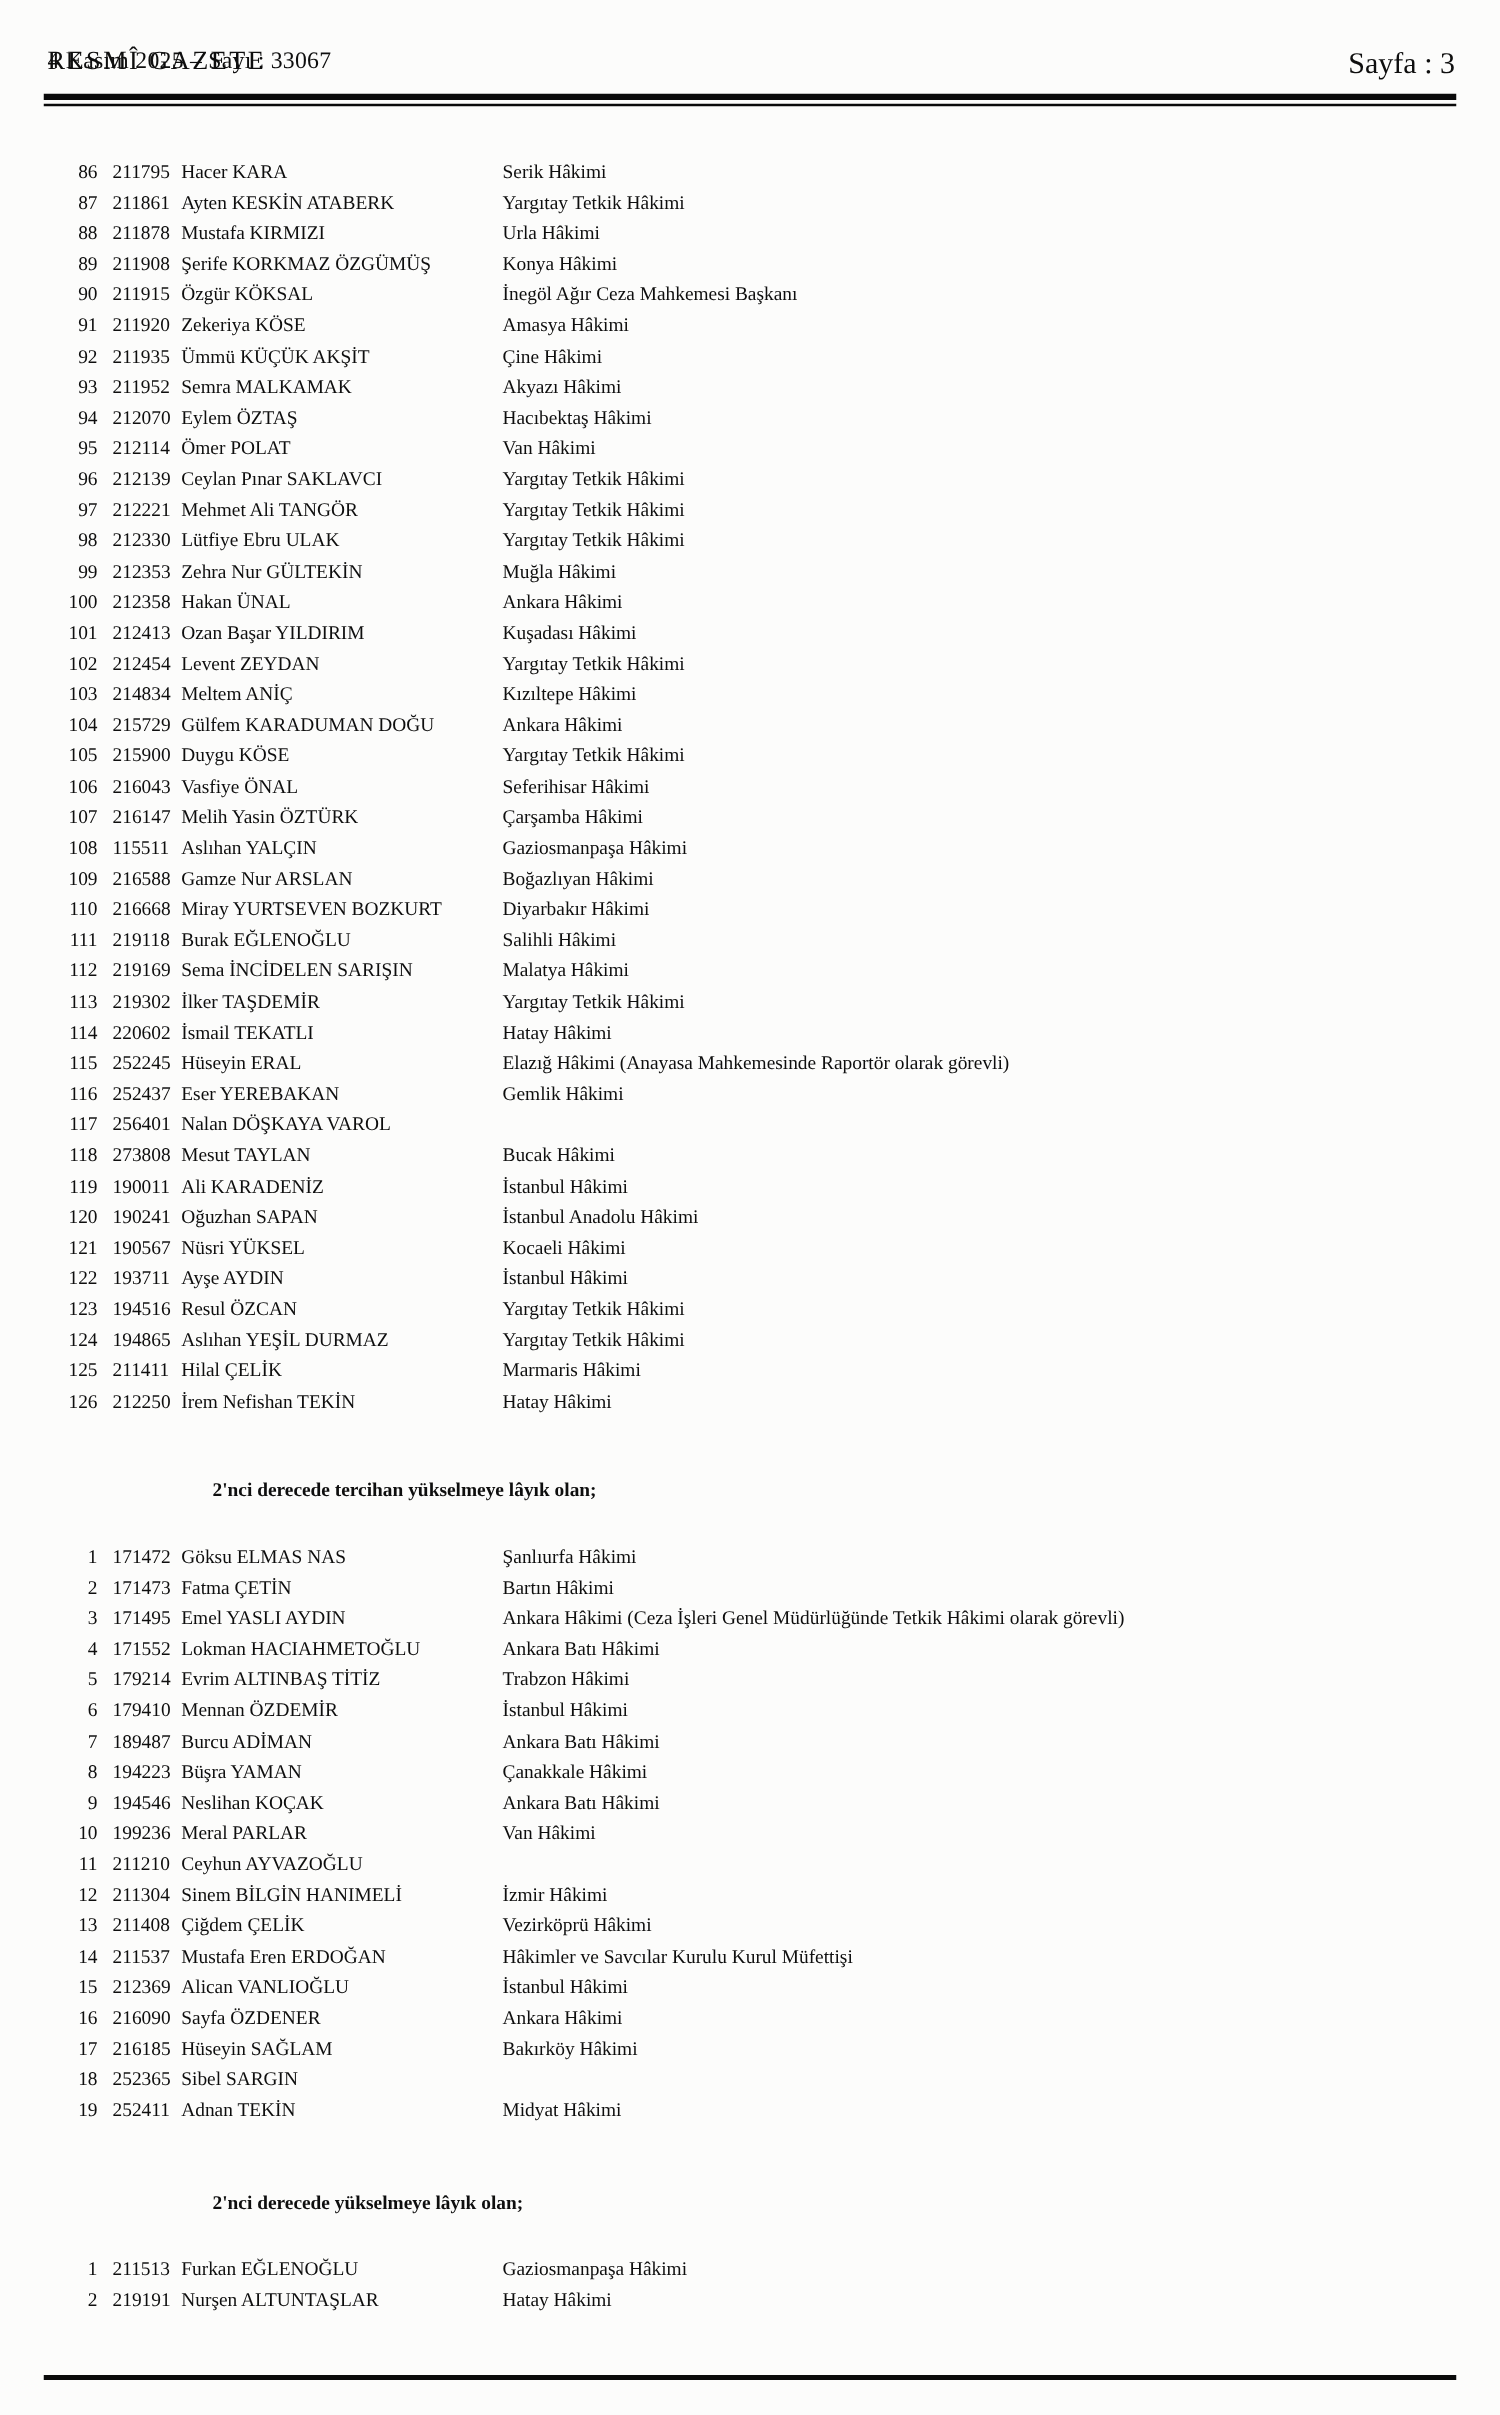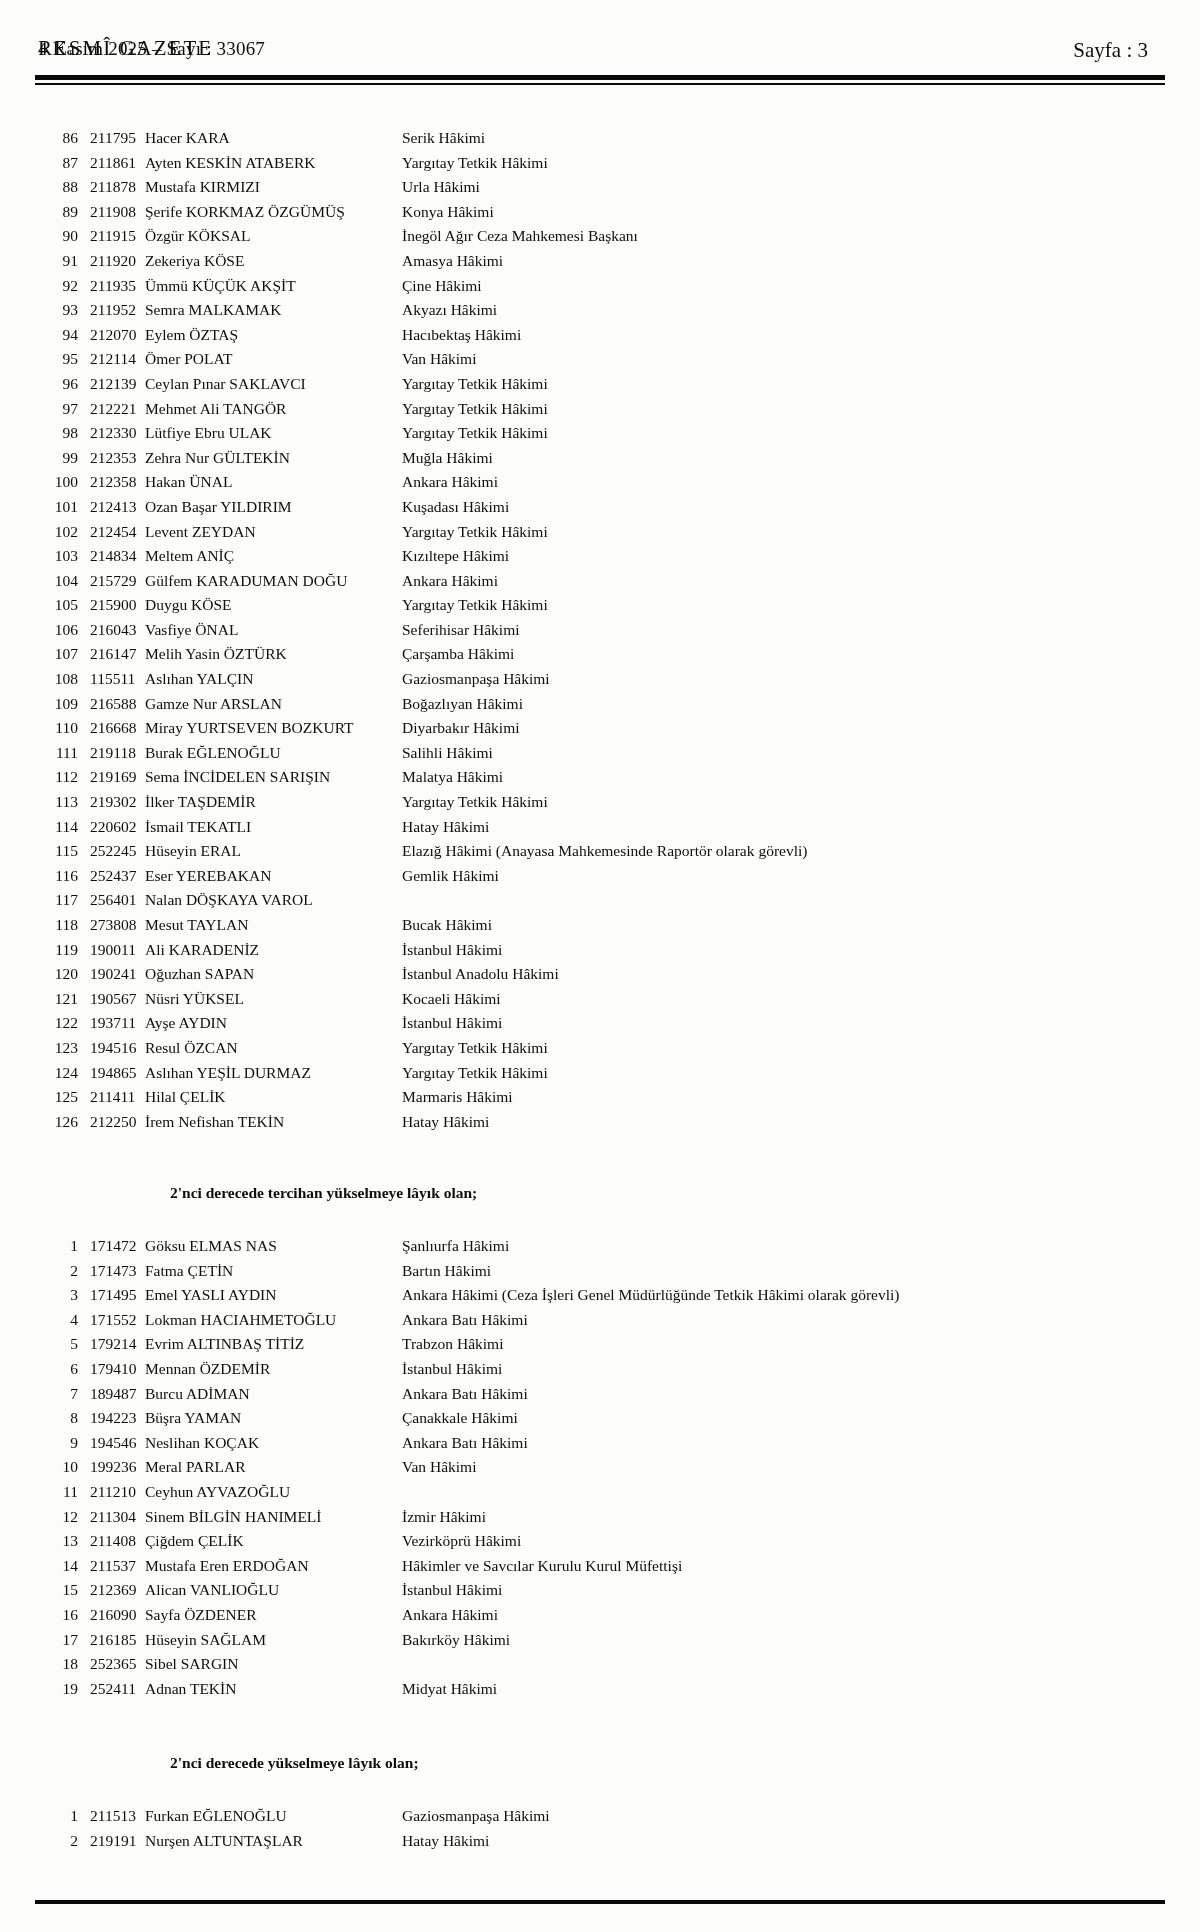--- a/index.html
+++ b/index.html
@@ -21,22 +21,22 @@
   }
   .mast-left{
     position:absolute;left:0;top:0;
     font-size:19px;letter-spacing:.2px;white-space:nowrap;
   }
   .mast-center{
     position:absolute;left:0;right:0;top:-2px;text-align:left;
     font-size:21px;letter-spacing:2px;white-space:nowrap;
   }
   .mast-right{
-    position:absolute;right:16px;top:0;
-    font-size:21px;white-space:nowrap;
+    position:absolute;right:0;top:0;
+    font-size:24px;white-space:nowrap;
   }
   .head-rule{
     position:absolute;top:75px;left:35px;width:1130px;height:3px;
     border-top:5px solid #0a0a0a;border-bottom:2px solid #0a0a0a;
   }
   
   .section{position:absolute;left:0;width:1200px;}
   .sec-1{top:126px;}
   .sec-2{top:1183px;}
   .sec-3{top:1753px;}

